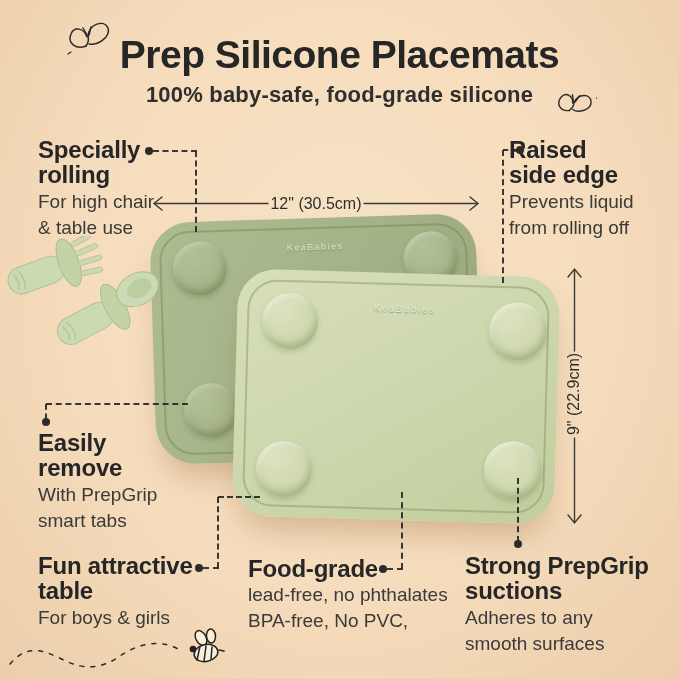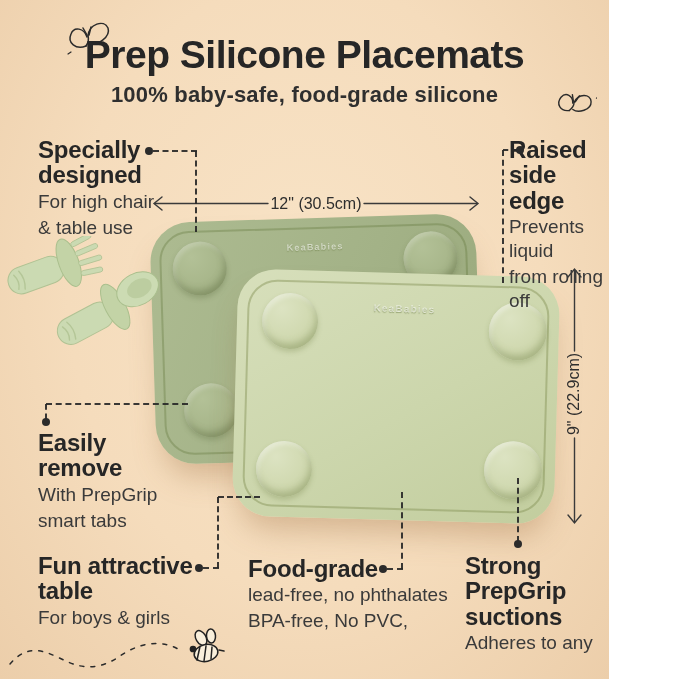--- a/index.html
+++ b/index.html
@@ -1,17 +1,17 @@
 <!DOCTYPE html>
 <html><head>
 <meta charset="utf-8">
 <style>
   html,body{margin:0;padding:0;}
   .stage{
-    position:relative;width:609px;height:679px;overflow:hidden;
+    position:relative;width:679px;height:679px;overflow:hidden;
     font-family:"Liberation Sans",sans-serif;
     background:radial-gradient(ellipse at 50% 42%, #f8e3c6 0%, #f5dcbc 55%, #ecceaa 100%);
   }
   
   .header{position:absolute;top:34px;left:0;width:100%;text-align:center;z-index:6;}
   .title{font-size:39px;font-weight:700;color:#262626;letter-spacing:-0.5px;line-height:1.1;}
   .subtitle{font-size:22px;font-weight:700;color:#2f2f2f;margin-top:5px;letter-spacing:0.2px;}
   
   .callout{position:absolute;z-index:6;}
   .co-h{font-size:24px;font-weight:700;color:#262626;line-height:1.06;letter-spacing:-0.2px;}
@@ -161,21 +161,21 @@
 
   <div class="dot" style="left:379px;top:565px;"></div>
   <div class="dash-h" style="left:387px;top:568px;width:16px;"></div>
   <div class="dash-v" style="left:401px;top:492px;height:77px;"></div>
 
   <div class="dash-v" style="left:517px;top:478px;height:64px;"></div>
   <div class="dot" style="left:514px;top:540px;"></div>
 
   <div class="callout" style="left:38px;top:137px;">
     <div class="co-h">Specially</div>
-    <div class="co-h">designed</div>
+    <div class="co-h">rolling</div>
     <div class="co-d">For high chair</div>
     <div class="co-d">&amp; table use</div>
   </div>
 
   <div class="callout" style="left:509px;top:137px;">
     <div class="co-h">Raised</div>
     <div class="co-h">side edge</div>
     <div class="co-d">Prevents liquid</div>
     <div class="co-d">from rolling off</div>
   </div>
@@ -196,20 +196,21 @@
   <div class="callout" style="left:248px;top:556px;">
     <div class="co-h">Food-grade</div>
     <div class="co-d">lead-free, no phthalates</div>
     <div class="co-d">BPA-free, No PVC,</div>
   </div>
 
   <div class="callout" style="left:465px;top:553px;">
     <div class="co-h">Strong PrepGrip</div>
     <div class="co-h">suctions</div>
     <div class="co-d">Adheres to any</div>
+    <div class="co-d">smooth surfaces</div>
   </div>
 
   <svg class="doodle" style="left:8px;top:622px" width="225" height="56" viewBox="0 0 225 56">
     <path d="M2,42 C22,18 42,32 60,40 C78,48 95,46 112,34 C128,23 150,16 170,27" fill="none" stroke="#2b2b2b" stroke-width="1.5" stroke-dasharray="4 7" stroke-linecap="round"></path>
     <g stroke="#222" stroke-width="1.5" fill="#f9efdb" stroke-linecap="round">
       <ellipse cx="193" cy="16" rx="5" ry="8" transform="rotate(-30 193 16)"></ellipse>
       <ellipse cx="203" cy="14" rx="4.5" ry="7" transform="rotate(-5 203 14)"></ellipse>
       <ellipse cx="198" cy="31" rx="12" ry="8.5" transform="rotate(-12 198 31)"></ellipse>
       <path d="M192,24.5 L189,38 M198,24 L196,39 M204,25 L203,37" fill="none"></path>
       <circle cx="185" cy="27" r="2.6" fill="#222"></circle>

